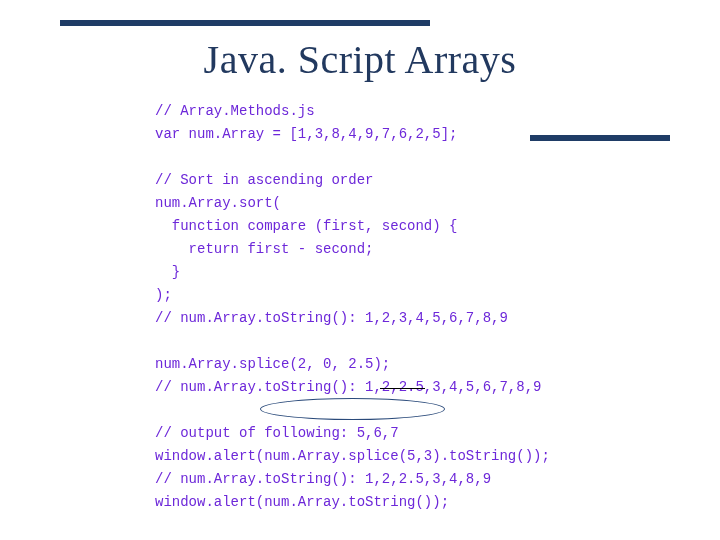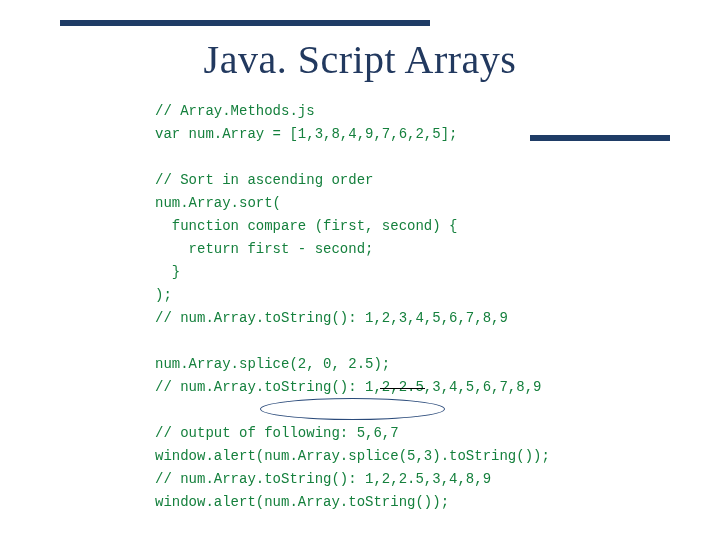--- a/index.html
+++ b/index.html
@@ -44,21 +44,21 @@
     background: #1f3c66;
   }
   .code {
     position: absolute;
     left: 155px;
     top: 100px;
     width: 510px;
     font-family: "Courier New", Courier, monospace;
     font-size: 14px;
     line-height: 23px;
-    color: #15803d;
+    color: #6d28d9;
     white-space: pre;
   }
   .annotation {
     position: absolute;
     left: 425px;
     top: 354px;
     width: 190px;
     font-family: Arial, Helvetica, sans-serif;
     font-size: 14px;
     line-height: 17px;

